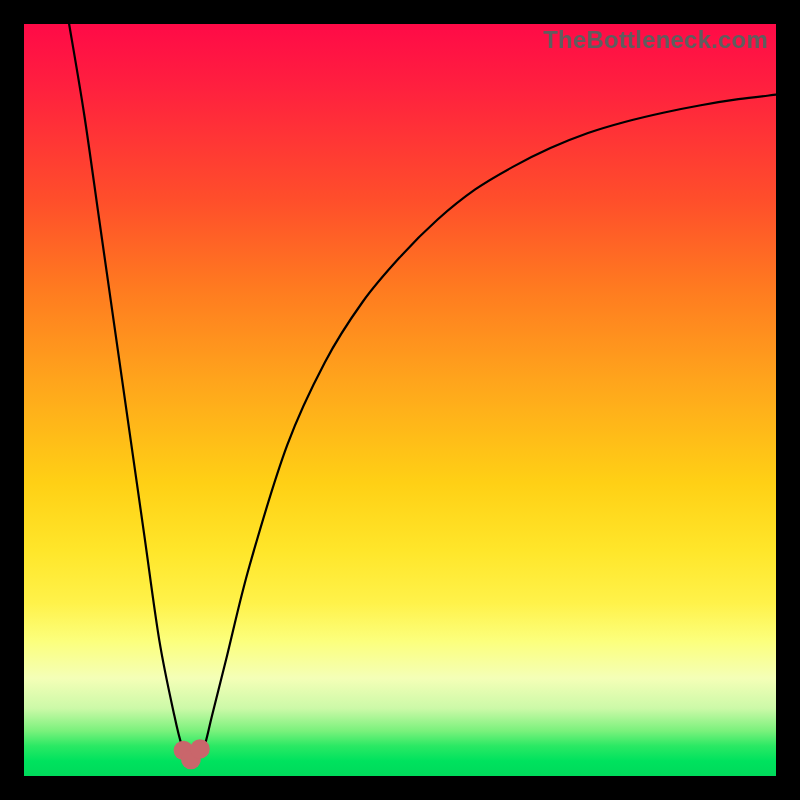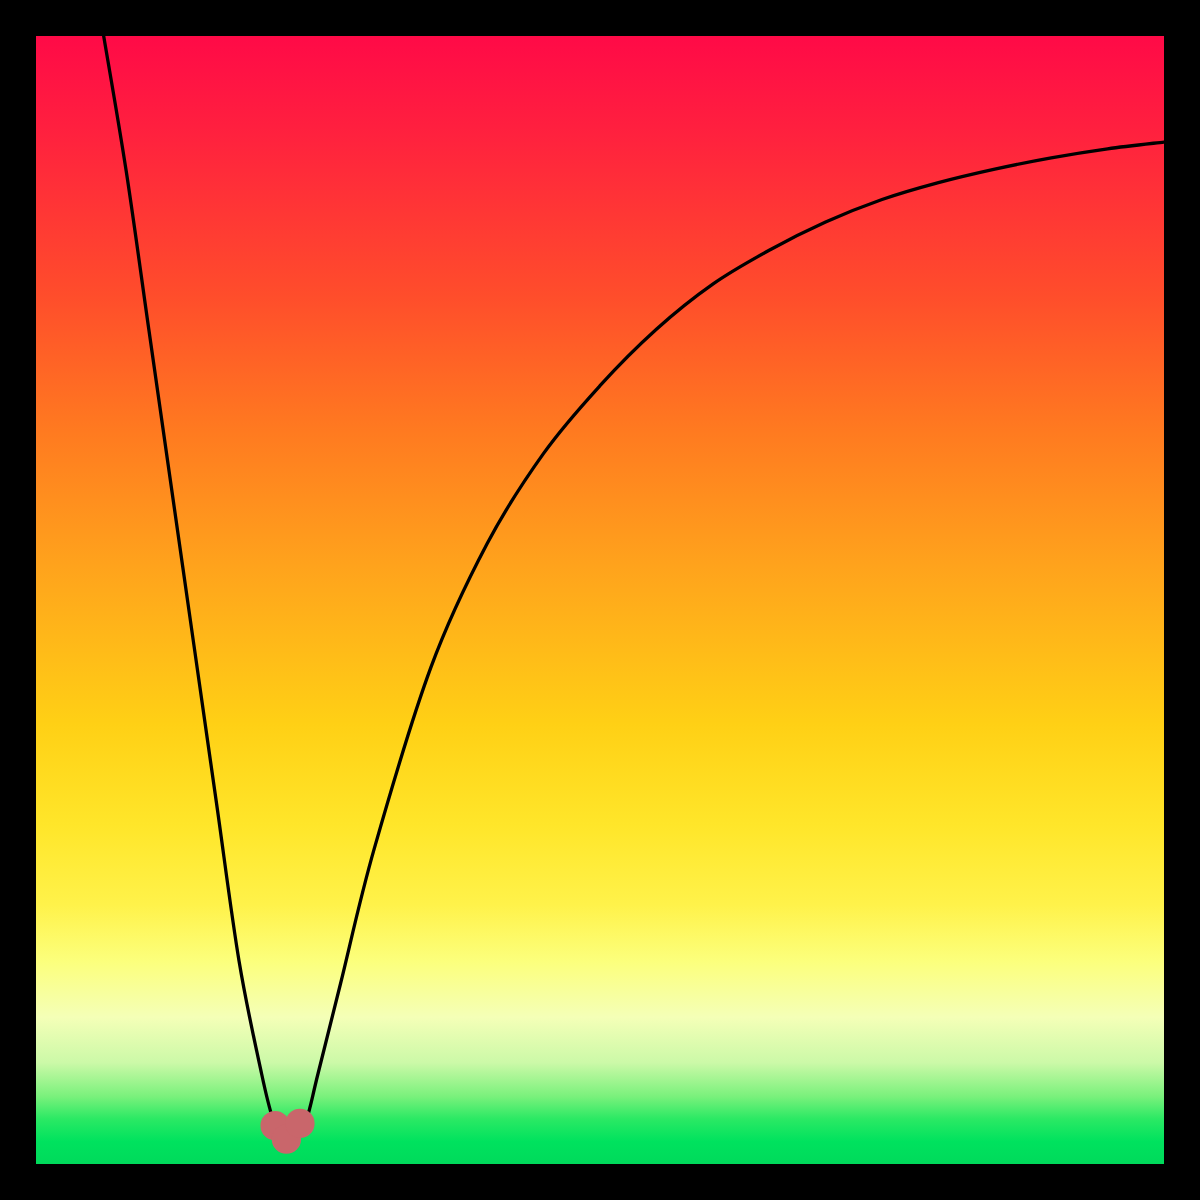--- a/index.html
+++ b/index.html
@@ -71,14 +71,15 @@
   <div class="plot">
     <div class="gradient"></div>
     <svg class="curve" viewBox="0 0 752 752" preserveAspectRatio="none">
       <path id="curve-path" fill="none" stroke="#000" stroke-width="2.2" stroke-linecap="round" stroke-linejoin="round" d="M 45.12 0.00 C 47.63 15.04, 55.15 57.65, 60.16 90.24 C 65.17 122.83, 70.19 160.43, 75.20 195.52 C 80.21 230.61, 85.23 265.71, 90.24 300.80 C 95.25 335.89, 100.27 370.99, 105.28 406.08 C 110.29 441.17, 115.31 476.27, 120.32 511.36 C 125.33 546.45, 130.35 586.56, 135.36 616.64 C 140.37 646.72, 146.64 674.29, 150.40 691.84 C 154.16 709.39, 155.41 714.40, 157.92 721.92 C 160.43 729.44, 162.93 734.45, 165.44 736.96 C 167.95 739.47, 170.45 739.47, 172.96 736.96 C 175.47 734.45, 177.97 729.44, 180.48 721.92 C 182.99 714.40, 184.24 706.88, 188.00 691.84 C 191.76 676.80, 196.77 656.75, 203.04 631.68 C 209.31 606.61, 215.57 576.53, 225.60 541.44 C 235.63 506.35, 250.67 454.96, 263.20 421.12 C 275.73 387.28, 288.27 362.21, 300.80 338.40 C 313.33 314.59, 325.87 295.79, 338.40 278.24 C 350.93 260.69, 363.47 246.91, 376.00 233.12 C 388.53 219.33, 401.07 206.80, 413.60 195.52 C 426.13 184.24, 438.67 174.21, 451.20 165.44 C 463.73 156.67, 476.27 149.77, 488.80 142.88 C 501.33 135.99, 513.87 129.72, 526.40 124.08 C 538.93 118.44, 551.47 113.43, 564.00 109.04 C 576.53 104.65, 589.07 101.14, 601.60 97.76 C 614.13 94.38, 626.67 91.49, 639.20 88.74 C 651.73 85.98, 664.27 83.47, 676.80 81.22 C 689.33 78.96, 701.87 76.95, 714.40 75.20 C 726.93 73.45, 745.73 71.44, 752.00 70.69"></path>
       <g id="markers">
           <circle cx="159.42" cy="726.43" r="9.78" fill="#c9666b"></circle>
           <circle cx="166.94" cy="735.46" r="9.78" fill="#c9666b"></circle>
           <circle cx="175.97" cy="724.93" r="9.78" fill="#c9666b"></circle>
         </g>
     </svg>
+    <div class="watermark">TheBottleneck.com</div>
   </div>
 </div>
 
 </body></html>

